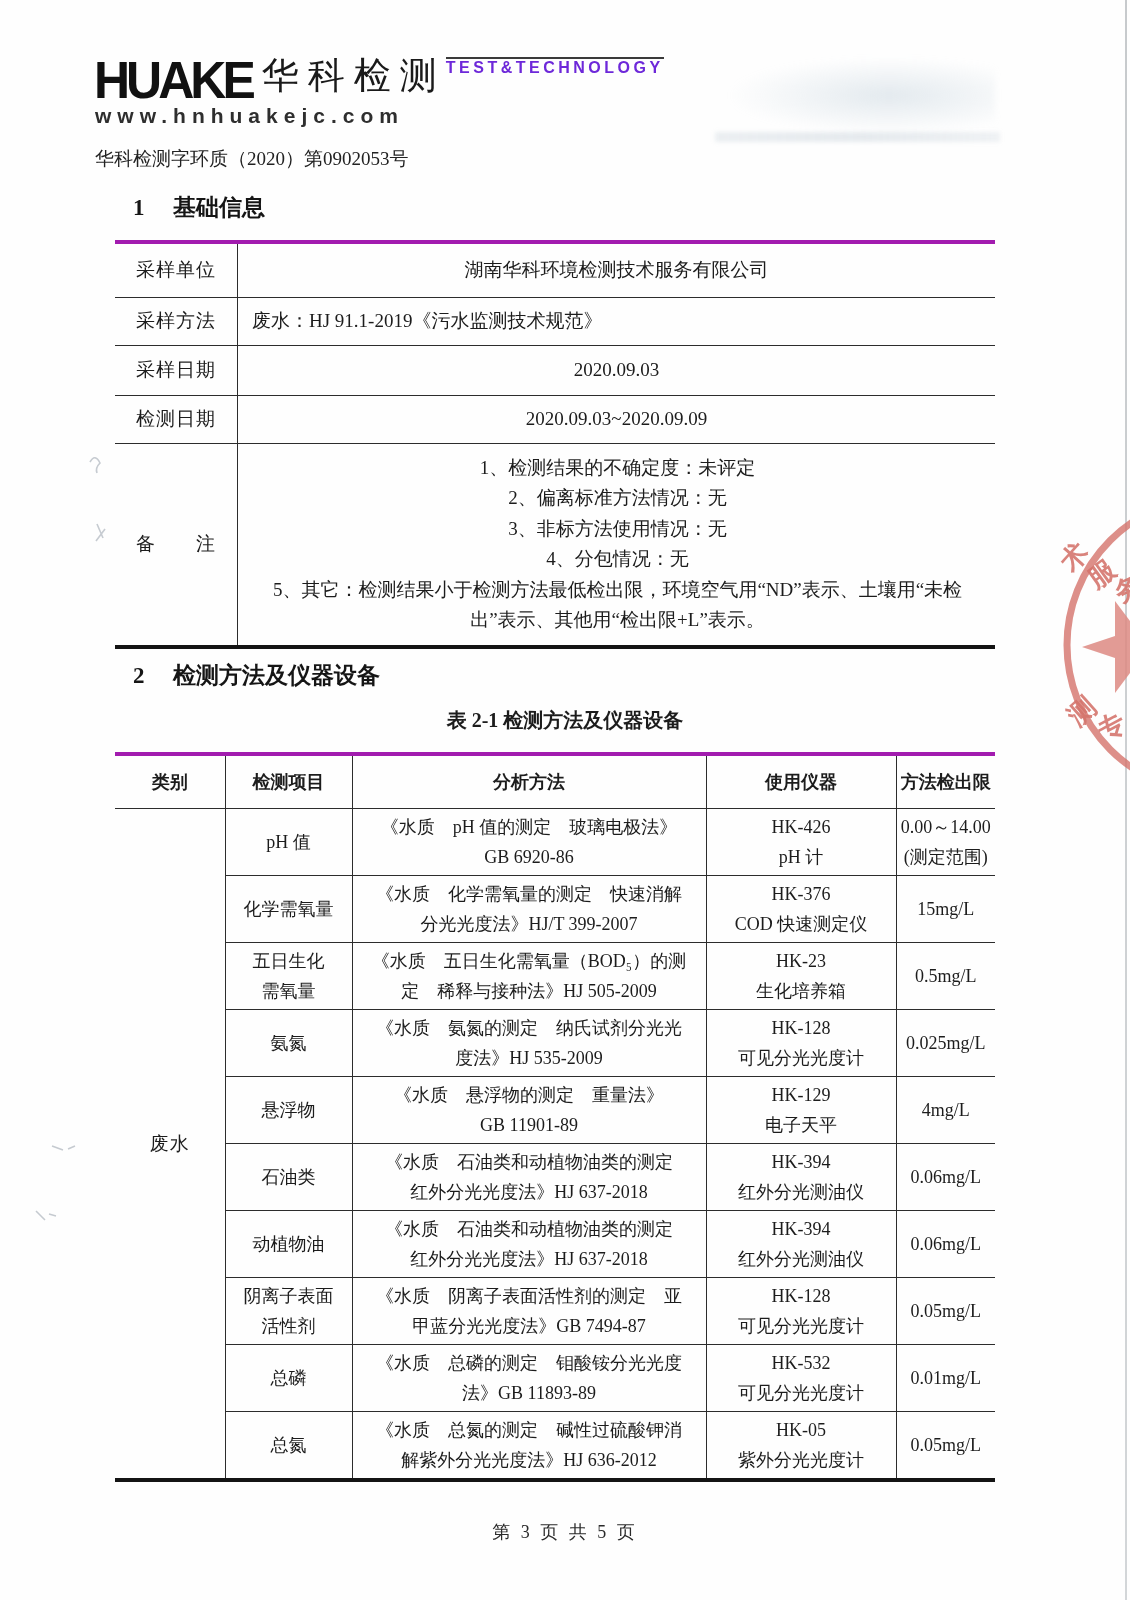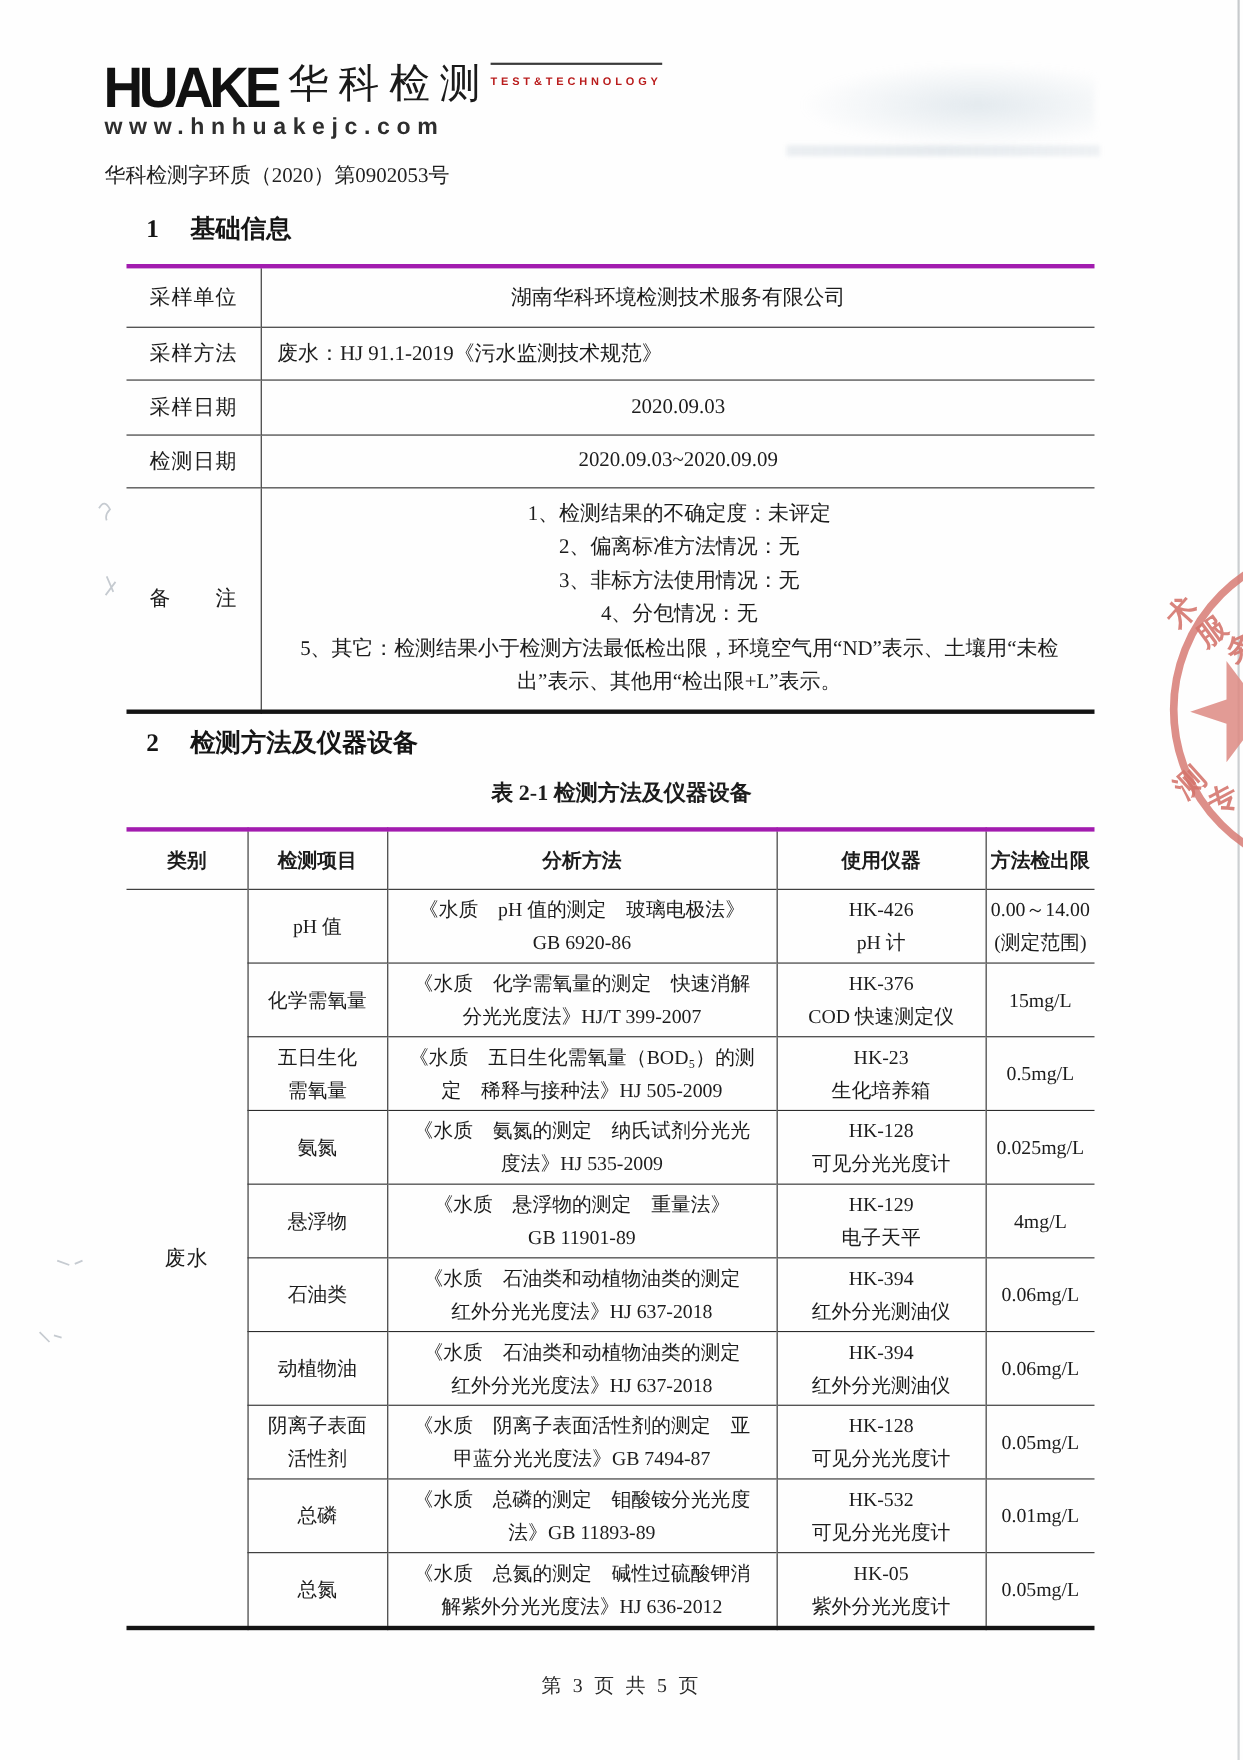--- a/index.html
+++ b/index.html
@@ -13,22 +13,22 @@
   .logo-block{position:absolute; left:94px; top:56px; display:flex; align-items:flex-start;}
   .logo-wordmark{
     font-family:"Liberation Sans","DejaVu Sans",sans-serif;
     font-weight:900; font-size:50px; line-height:48px; letter-spacing:-4px;
     color:#111; transform:scaleY(1.04);
   }
   .logo-right{margin-left:10px; display:flex; flex-direction:row;}
   .logo-cn{font-size:37px; line-height:40px; letter-spacing:9px; font-weight:500; color:#1a1a1a; font-family:"Liberation Sans","DejaVu Sans",sans-serif;}
   .logo-sub{
     font-family:"Liberation Sans","DejaVu Sans",sans-serif;
-    font-size:10px; letter-spacing:3.5px; color:#b91c1c; font-weight:600;
-    border-top:2px solid #3a3a3a; padding-top:10px; margin-top:1px; width:max-content;
+    font-size:16px; letter-spacing:3.5px; color:#6d28d9; font-weight:600;
+    border-top:2px solid #3a3a3a; padding-top:0; margin-top:1px; width:max-content;
   }
   .website{
     position:absolute; left:95px; top:104px;
     font-family:"Liberation Sans","DejaVu Sans",sans-serif;
     font-size:21px; font-weight:700; letter-spacing:6px; color:#2e2e2e;
   }
   .doc-number{position:absolute; left:95px; top:146px; font-size:19px; color:#222;}
 
   
   .sec-heading{position:absolute; left:133px; font-size:23px; font-weight:700; color:#151515;}

